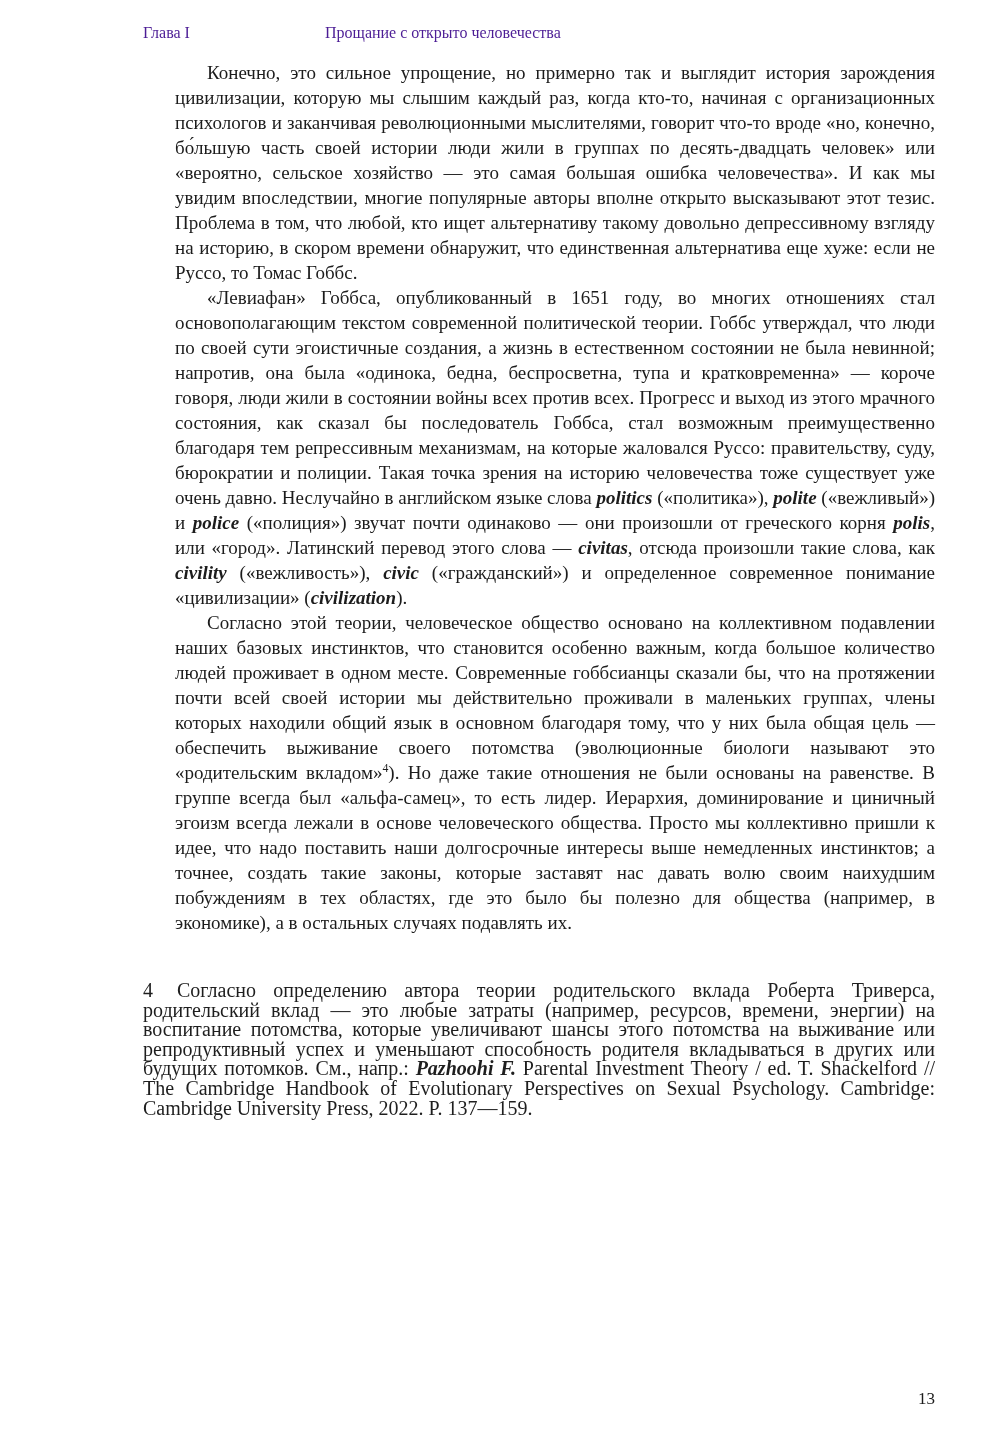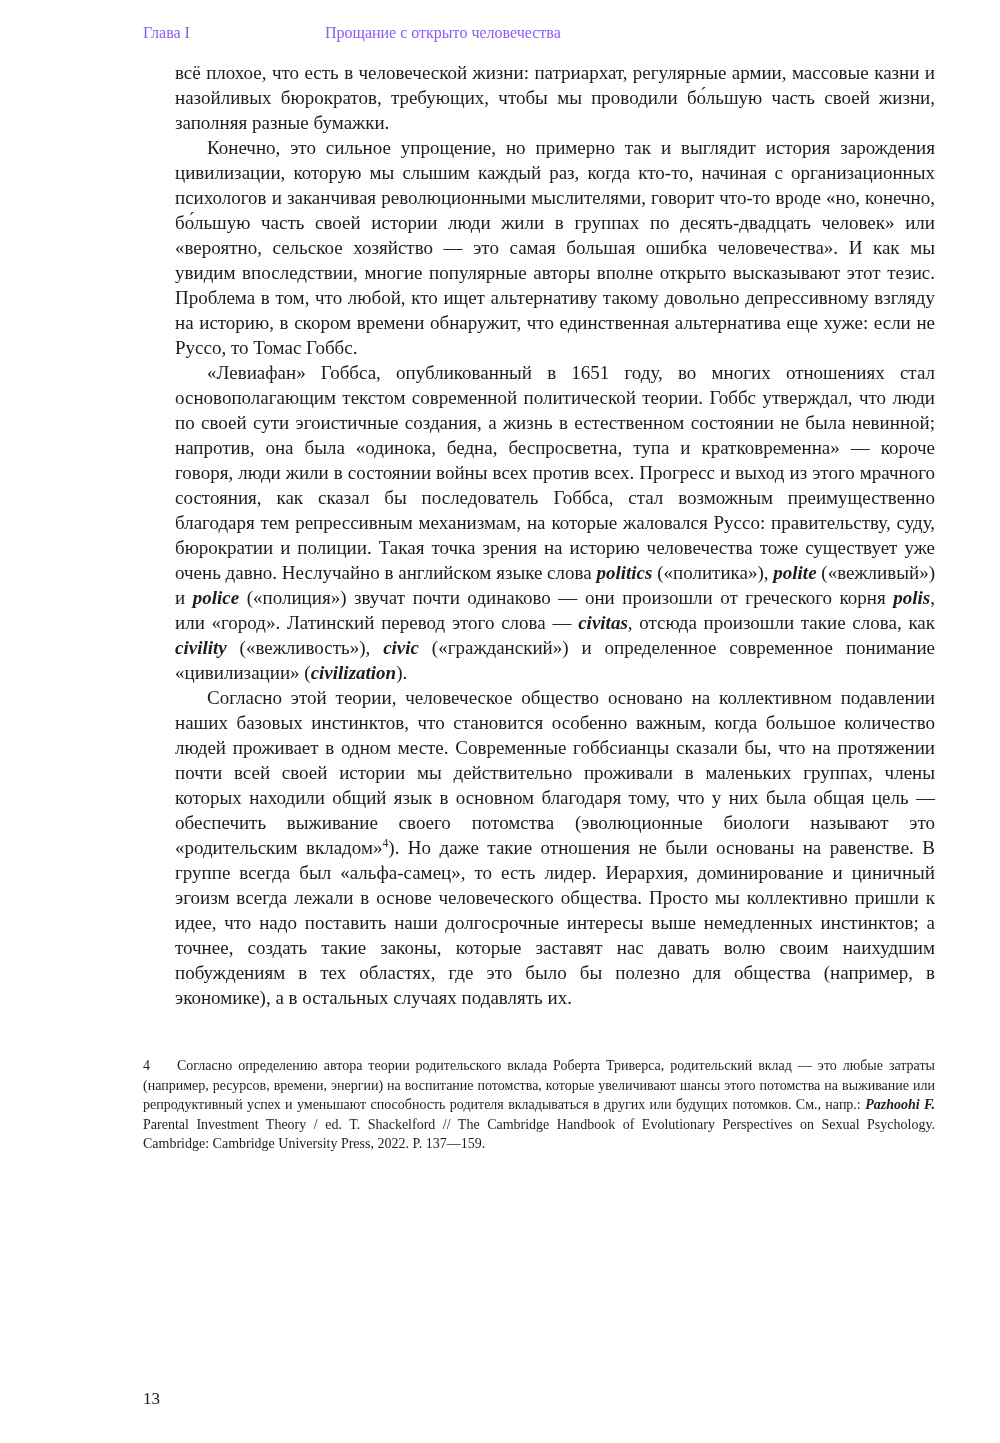--- a/index.html
+++ b/index.html
@@ -16,21 +16,21 @@
   .content {
     position: absolute;
     left: 143px;
     top: 24px;
     width: 792px;
   }
   .running-head {
     position: relative;
     height: 21px;
     font-size: 16px;
-    color: #8b5cf6;
+    color: #4c1d95;
     white-space: nowrap;
   }
   .running-head .chapter { position: absolute; left: 0; top: 0; }
   .running-head .head-title { position: absolute; left: 182px; top: 0; }
   .body-text {
     margin: 15px 0 0 32px;
     width: 760px;
     font-size: 19px;
     line-height: 25px;
     text-align: justify;
@@ -40,52 +40,51 @@
   .para { text-indent: 0; }
   .para.indent { text-indent: 32px; }
   .body-text sup, .footnote sup {
     font-size: 0.62em;
     vertical-align: super;
     line-height: 0;
   }
   .footnote {
     margin-top: 46px;
     width: 792px;
-    font-size: 14px;
+    font-size: 20px;
     line-height: 19.6px;
     text-align: justify;
     hyphens: auto;
     -webkit-hyphens: auto;
     color: #1e1e1e;
   }
   .fn-marker { display: inline-block; width: 34px; }
   .page-number {
     position: absolute;
     left: 143px;
     bottom: 34px;
     width: 792px;
-    text-align: left;
+    text-align: right;
     font-size: 17px;
     color: #1c1c1c;
   }
   .it { font-style: italic; font-weight: bold; }
 </style>
 </head>
 <body>
 
 <div class="page">
   <div class="content">
 
     <div class="running-head">
       <span class="chapter">Глава I</span>
       <span class="head-title">Прощание с открыто человечества</span>
     </div>
 
     <div class="body-text" lang="ru">
-        <p class="para"><span>всё плохое, что есть в человеческой жизни: патриархат, регулярные армии, массовые казни и назойливых бюрократов, требующих, чтобы мы проводили бо́льшую часть своей жизни, заполняя разные бумажки.</span></p>
         <p class="para indent"><span>Конечно, это сильное упрощение, но примерно так и выглядит история зарождения цивилизации, которую мы слышим каждый раз, когда кто-то, начиная с организационных психологов и заканчивая революционными мыслителями, говорит что-то вроде «но, конечно, бо́льшую часть своей истории люди жили в группах по десять-двадцать человек» или «вероятно, сельское хозяйство — это самая большая ошибка человечества». И как мы увидим впоследствии, многие популярные авторы вполне открыто высказывают этот тезис. Проблема в том, что любой, кто ищет альтернативу такому довольно депрессивному взгляду на историю, в скором времени обнаружит, что единственная альтернатива еще хуже: если не Руссо, то Томас Гоббс.</span></p>
         <p class="para indent"><span>«Левиафан» Гоббса, опубликованный в 1651 году, во многих отношениях стал основополагающим текстом современной политической теории. Гоббс утверждал, что люди по своей сути эгоистичные создания, а жизнь в естественном состоянии не была невинной; напротив, она была «одинока, бедна, беспросветна, тупа и кратковременна» — короче говоря, люди жили в состоянии войны всех против всех. Прогресс и выход из этого мрачного состояния, как сказал бы последователь Гоббса, стал возможным преимущественно благодаря тем репрессивным механизмам, на которые жаловался Руссо: правительству, суду, бюрократии и полиции. Такая точка зрения на историю человечества тоже существует уже очень давно. Неслучайно в английском языке слова </span><span class="it">politics</span><span> («политика»), </span><span class="it">polite</span><span> («вежливый») и </span><span class="it">police</span><span> («полиция») звучат почти одинаково — они произошли от греческого корня </span><span class="it">polis</span><span>, или «город». Латинский перевод этого слова — </span><span class="it">civitas</span><span>, отсюда произошли такие слова, как </span><span class="it">civility</span><span> («вежливость»), </span><span class="it">civic</span><span> («гражданский») и определенное современное понимание «цивилизации» (</span><span class="it">civilization</span><span>).</span></p>
         <p class="para indent"><span>Согласно этой теории, человеческое общество основано на коллективном подавлении наших базовых инстинктов, что становится особенно важным, когда большое количество людей проживает в одном месте. Современные гоббсианцы сказали бы, что на протяжении почти всей своей истории мы действительно проживали в маленьких группах, члены которых находили общий язык в основном благодаря тому, что у них была общая цель — обеспечить выживание своего потомства (эволюционные биологи называют это «родительским вкладом»</span><sup>4</sup><span>). Но даже такие отношения не были основаны на равенстве. В группе всегда был «альфа-самец», то есть лидер. Иерархия, доминирование и циничный эгоизм всегда лежали в основе человеческого общества. Просто мы коллективно пришли к идее, что надо поставить наши долгосрочные интересы выше немедленных инстинктов; а точнее, создать такие законы, которые заставят нас давать волю своим наихудшим побуждениям в тех областях, где это было бы полезно для общества (например, в экономике), а в остальных случаях подавлять их.</span></p>
       </div>
 
     <div class="footnote" lang="ru"><span class="fn-marker">4</span><span><span>Согласно определению автора теории родительского вклада Роберта Триверса, родительский вклад — это любые затраты (например, ресурсов, времени, энергии) на воспитание потомства, которые увеличивают шансы этого потомства на выживание или репродуктивный успех и уменьшают способность родителя вкладываться в других или будущих потомков. См., напр.: </span><span class="it">Pazhoohi F.</span><span> Parental Investment Theory / ed. T. Shackelford // The Cambridge Handbook of Evolutionary Perspectives on Sexual Psychology. Cambridge: Cambridge University Press, 2022. P. 137—159.</span></span></div>
 
   </div>
 
   <div class="page-number">13</div>

